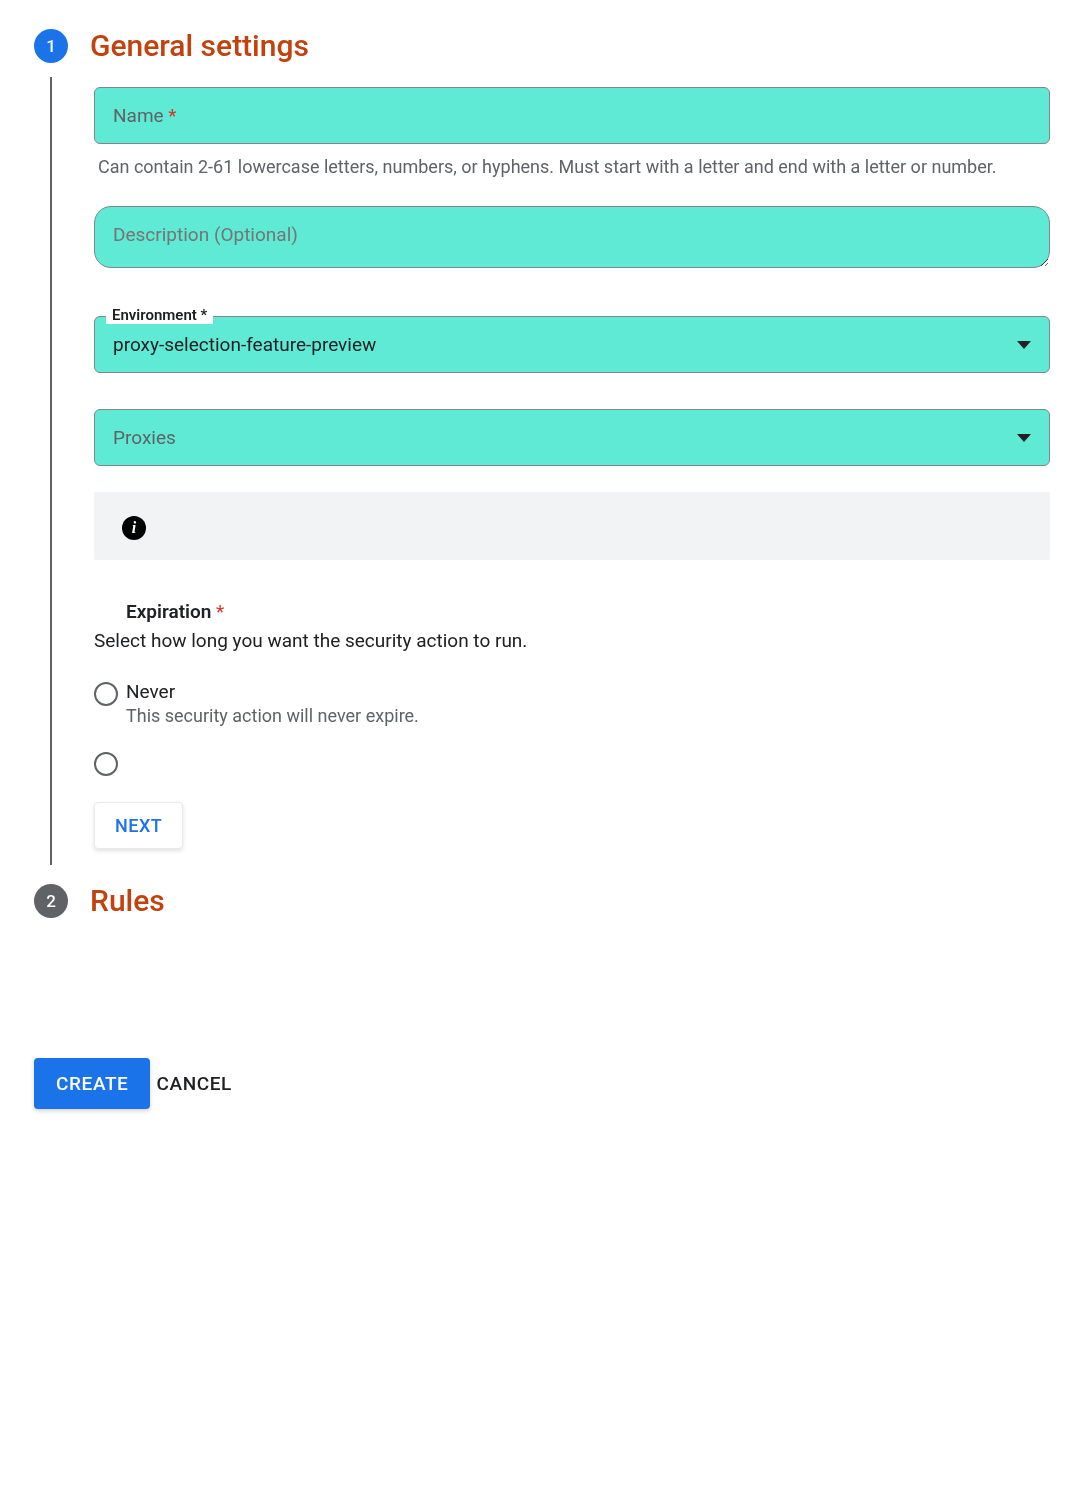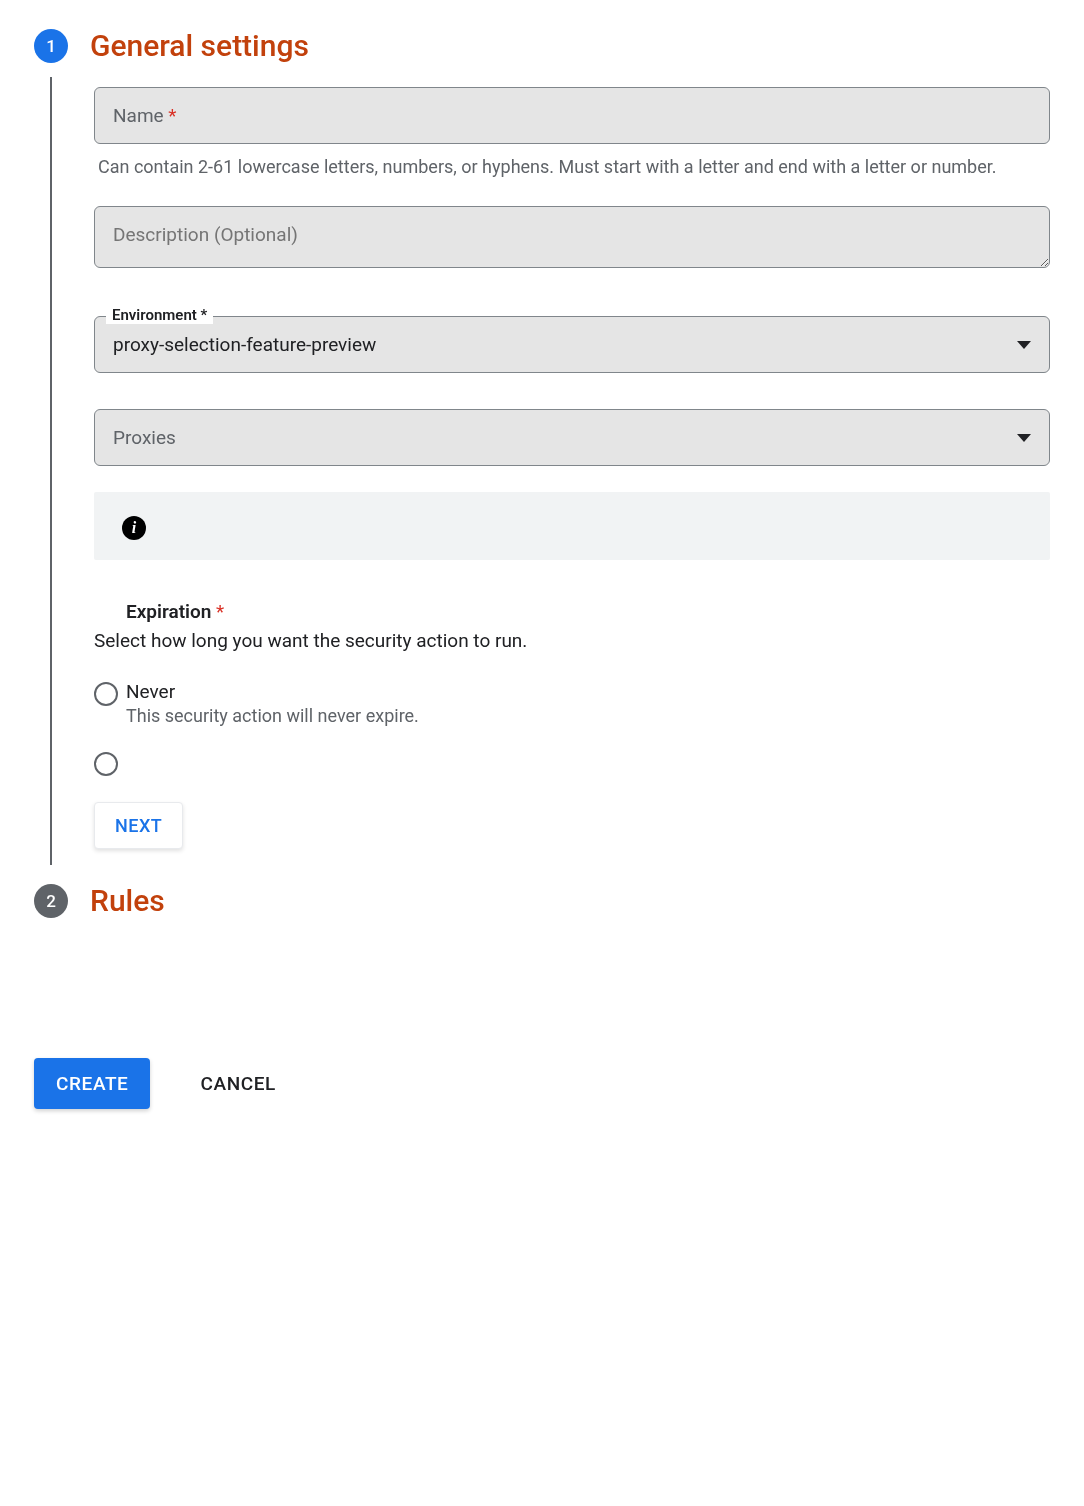--- a/index.html
+++ b/index.html
@@ -24,24 +24,24 @@
 
   
   .field { position: relative; margin-bottom: 10px; }
   .input, .textarea, .select {
     width: 100%;
     border: 1px solid #80868b;
     border-radius: 6px;
     padding: 16px 18px;
     font-size: 19px;
     color: #5f6368;
-    background: #e5e5e5;
+    background: #5eead4;
     outline: none;
   }
-  .textarea { resize: both; height: 62px; font-family: inherit; }
+  .textarea { resize: both; height: 62px; font-family: inherit; border-radius: 17px; }
   .req { color: #d93025; }
   .helper { font-size: 18px; color: #5f6368; margin: 10px 4px 26px 4px; line-height: 1.45; }
 
   
   .notched { position: relative; margin-top: 26px; margin-bottom: 36px;}
   .notched-label {
     position: absolute; top: -10px; left: 12px;
     background: #fff; padding: 0 6px;
     font-size: 15px; font-weight: 600; color: #202124;
   }
@@ -82,21 +82,21 @@
     border:1px solid #e8eaed; border-radius:4px;
     background:#fff; box-shadow: 0 2px 4px rgba(0,0,0,0.12);
     cursor:pointer; letter-spacing:0.5px;
     margin:20px 0 26px 0;
   }
 
   
   .step2 { margin-top: 8px; }
 
   
-  .bottom-bar { margin-top: 140px; display:flex; gap:44px; }
+  .bottom-bar { margin-top: 140px; display:flex; }
   .create-btn {
     background:#1a73e8; color:#fff; font-size:19px; font-weight:500;
     border:none; border-radius:4px; padding:14px 22px;
     cursor:pointer; letter-spacing:0.6px;
     box-shadow: 0 2px 4px rgba(0,0,0,0.18);
   }
   .cancel-btn {
     background:transparent; border:none; color:#202124;
     font-size:19px; font-weight:500; letter-spacing:0.6px;
     cursor:pointer; padding:14px 6px;

